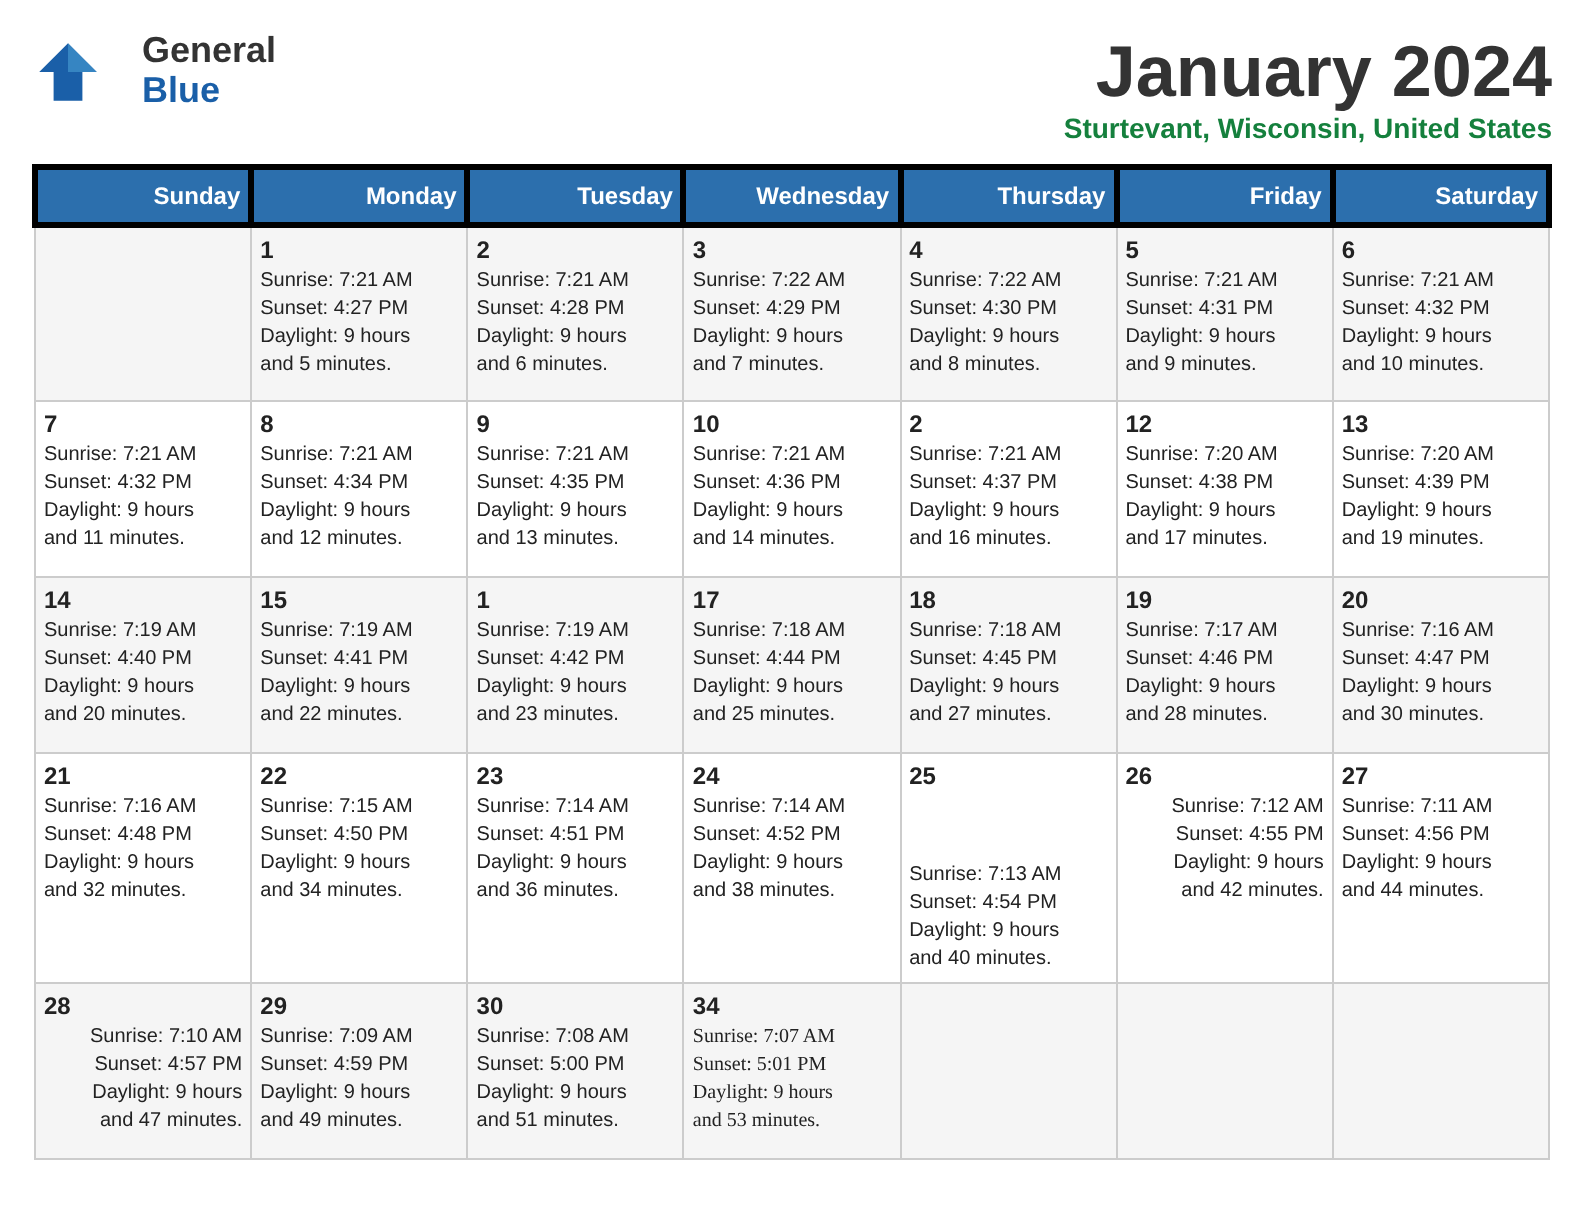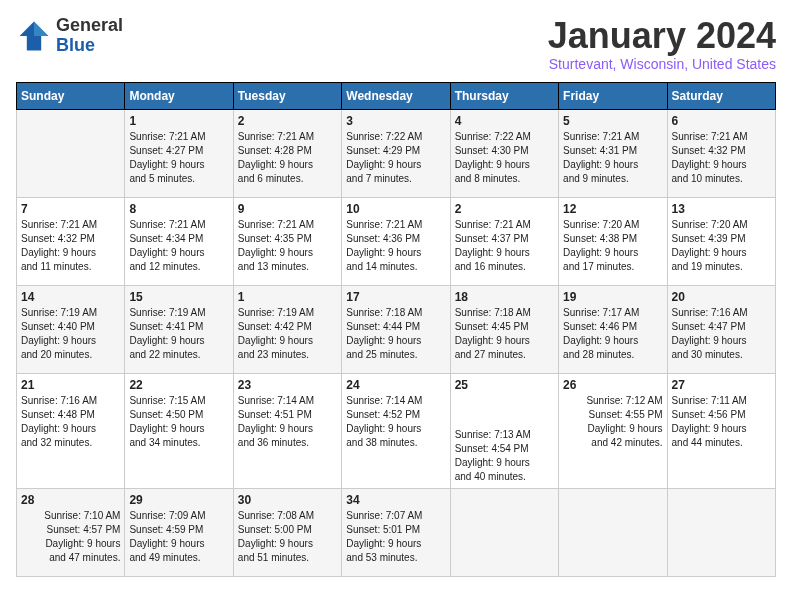--- a/index.html
+++ b/index.html
@@ -12,21 +12,21 @@
     }
     .header {
       display: flex;
       justify-content: space-between;
       align-items: flex-start;
       margin-bottom: 10px;
     }
     .logo {
       display: flex;
       align-items: center;
-      gap: 4px;
+      gap: 19px;
       justify-content: space-between;
     }
     .logo-text {
       display: flex;
       flex-direction: column;
       line-height: 1.1;
     }
     .logo-general {
       font-size: 18px;
       font-weight: bold;
@@ -45,35 +45,36 @@
       text-align: right;
     }
     .month-title {
       font-size: 36px;
       font-weight: bold;
       color: #333;
       line-height: 1.1;
     }
     .location {
       font-size: 14px;
-      color: #8b5cf6;
+      color: #15803d;
+      font-weight: bold;
     }
     table {
       width: 100%;
       border-collapse: collapse;
       table-layout: fixed;
     }
     thead tr th {
       background-color: #2c6fad;
       color: #fff;
       font-size: 12px;
       font-weight: bold;
       padding: 6px 4px;
-      border: 1px solid #000000;
-      text-align: left;
+      border: 3px solid #000000;
+      text-align: right;
     }
     tbody tr td {
       border: 1px solid #ccc;
       vertical-align: top;
       padding: 4px 4px;
       font-size: 10px;
       color: #222;
       min-height: 80px;
       height: 88px;
     }
@@ -343,21 +344,21 @@
         </td>
         <td>
           <span class="day-num">30</span>
           <div class="day-info" style="white-space: pre-line;">Sunrise: 7:08 AM
 Sunset: 5:00 PM
 Daylight: 9 hours
 and 51 minutes.</div>
         </td>
         <td>
           <span class="day-num">34</span>
-          <div class="day-info" style="white-space: pre-line;">Sunrise: 7:07 AM
+          <div class="day-info" style="white-space: pre-line; font-family: Liberation Serif, serif;">Sunrise: 7:07 AM
 Sunset: 5:01 PM
 Daylight: 9 hours
 and 53 minutes.</div>
         </td>
         <td></td>
         <td></td>
         <td></td>
       </tr>
     </tbody>
 </table>

